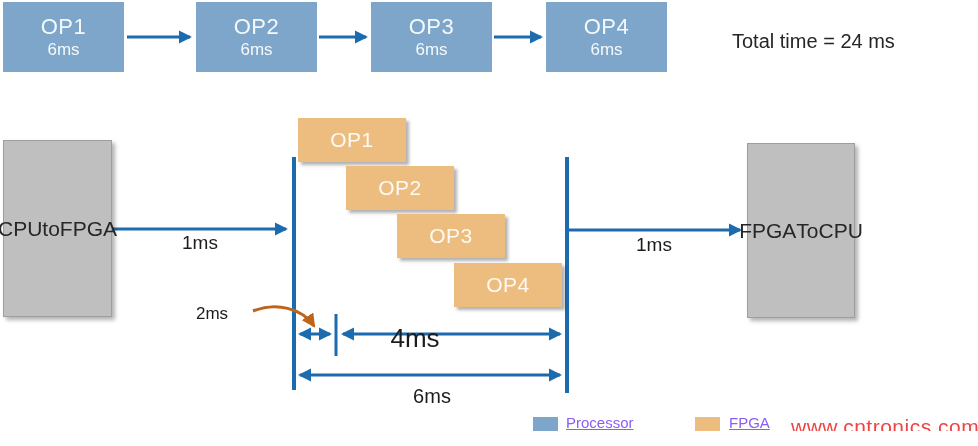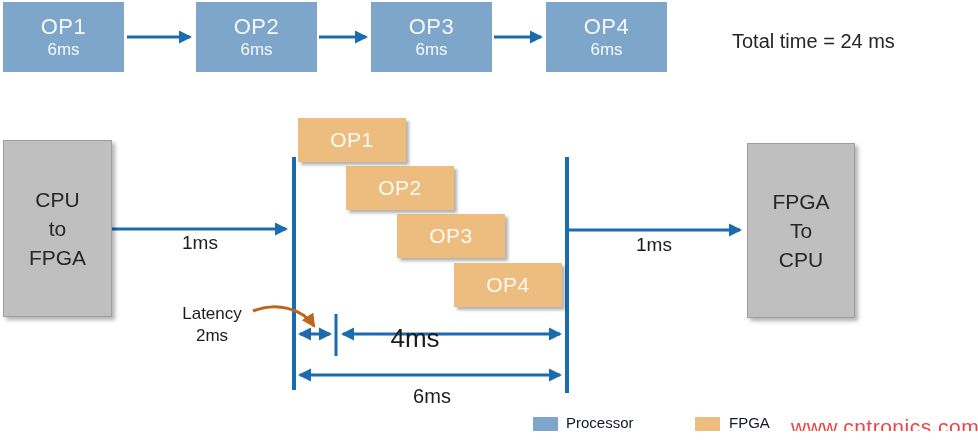--- a/index.html
+++ b/index.html
@@ -37,21 +37,21 @@
 
   
   .gray-box {
     position: absolute;
     width: 107px;
     background: #BFBFBF;
     border: 1px solid #9e9e9e;
     box-shadow: 3px 3px 4px rgba(0,0,0,0.30);
     color: #262626;
     display: flex;
-    flex-direction: column;
+    flex-direction: row;
     align-items: center;
     justify-content: center;
     text-align: center;
     font-size: 21px;
     line-height: 29px;
   }
   .orange-box {
     position: absolute;
     width: 108px;
     height: 44px;
@@ -65,21 +65,21 @@
     letter-spacing: 0.5px;
   }
   .lbl { position: absolute; color: #1c1c1c; text-align: center; }
   .lbl-1ms   { width: 80px;  font-size: 19px; margin-top: 36px; }
   .lbl-lat   { width: 110px; font-size: 17px; line-height: 22px; }
   .lbl-4ms   { width: 100px; font-size: 26px; }
   .lbl-total { width: 170px; font-size: 20px; line-height: 23px; }
 
   
   .legend-swatch { position: absolute; width: 25px; height: 15px; }
-  .legend-label  { position: absolute; font-size: 15px; color: #0f172a; }
+  .legend-label  { position: absolute; font-size: 15px; color: #8b5cf6; text-decoration: underline; }
   .swatch-blue   { background: #7EA6CB; }
   .swatch-orange { background: #EDBD80; }
 
   .watermark {
     position: absolute;
     left: 791px; top: 415px;
     font-size: 21px;
     color: #ef4444;
     letter-spacing: 0.5px;
   }
@@ -158,21 +158,20 @@
     <span>OP2</span>
   </div>
   <div class="orange-box" style="left:397px; top:214px;">
     <span>OP3</span>
   </div>
   <div class="orange-box" style="left:454px; top:263px;">
     <span>OP4</span>
   </div>
 
   <div class="lbl lbl-lat" style="left:157px; top:303px;">
-    <div>Latency</div>
     <div>2ms</div>
   </div>
 
   <div class="lbl lbl-4ms" style="left:365px; top:323px;">4ms</div>
   <div class="lbl lbl-total" style="left:347px; top:385px;">
     <div>6ms</div>
   </div>
 
   <div class="legend-swatch swatch-blue" style="left:533px; top:417px;"></div>
   <div class="legend-label" style="left:566px; top:414px;">Processor</div>

